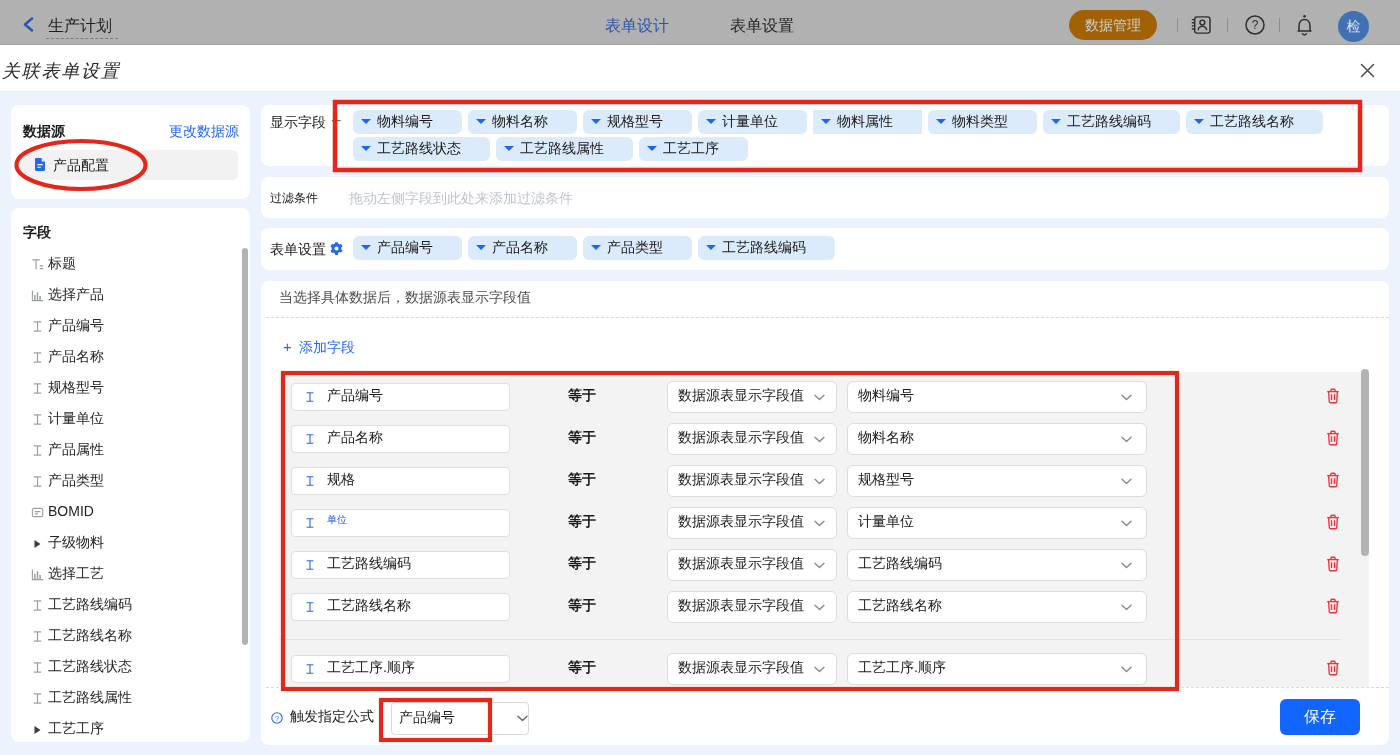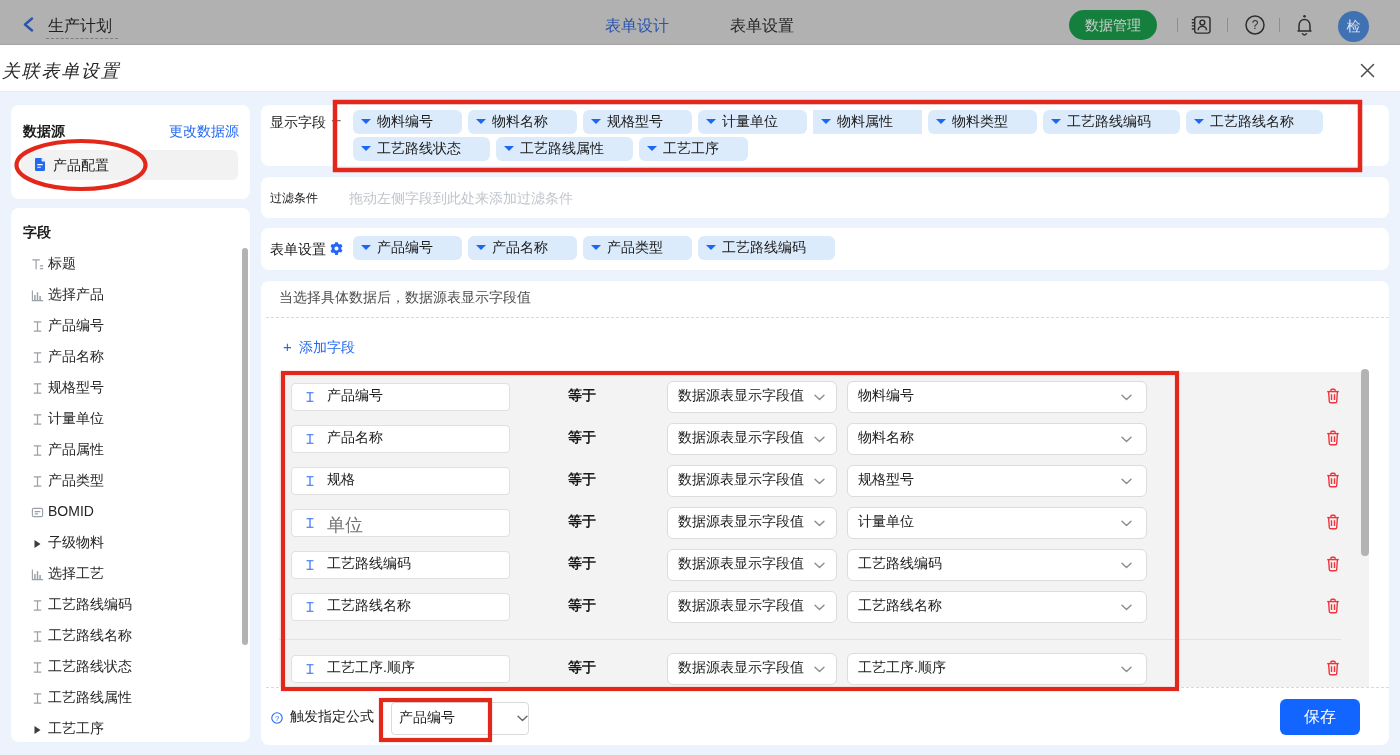--- a/index.html
+++ b/index.html
@@ -10,21 +10,21 @@
 <body>
 
 <div class="abs" style="left:0;top:0;width:1400px;height:45px;background:#b1b1b1;border-bottom:1px solid #a3a3a3;">
 <svg class="abs" style="left:22px;top:17px" width="12" height="15" viewBox="0 0 12 15">
       <path d="M10 1.5 L3 7.5 L10 13.5" stroke="#2b55ab" stroke-width="2.4" fill="none" stroke-linecap="round" stroke-linejoin="round"></path>
     </svg>
 <div class="abs" style="left:48px;top:16px;font-size:16px;color:#1f1f1f;">生产计划</div>
 <div class="abs" style="left:46px;top:38px;width:72px;border-top:1px dashed #7d7d7d;"></div>
 <div class="abs" style="left:605px;top:16px;font-size:16px;color:#2b55ab;">表单设计</div>
 <div class="abs" style="left:730px;top:16px;font-size:16px;color:#262626;">表单设置</div>
-<div class="abs" style="left:1069px;top:10px;width:88px;height:30px;border-radius:15px;background:#15803d;color:#c9cec9;font-size:14px;text-align:center;line-height:30px;">数据管理</div>
+<div class="abs" style="left:1069px;top:10px;width:88px;height:30px;border-radius:15px;background:#a16207;color:#c9cec9;font-size:14px;text-align:center;line-height:30px;">数据管理</div>
 <div class="abs" style="left:1177px;top:18px;width:1px;height:14px;background:#8e8e8e;"></div>
 <div class="abs" style="left:1227px;top:18px;width:1px;height:14px;background:#8e8e8e;"></div>
 <div class="abs" style="left:1279px;top:18px;width:1px;height:14px;background:#8e8e8e;"></div>
 <svg class="abs" style="left:1190px;top:16px" width="22" height="18" viewBox="0 0 24 20">
       <g stroke="#2e2e2e" stroke-width="1.6" fill="none">
         <rect x="5" y="1" width="17" height="18" rx="2.6"></rect>
         <path d="M1.8 4 H5 M1.8 7.5 H5 M1.8 11 H5 M1.8 14.5 H5"></path>
         <circle cx="13.5" cy="7.3" r="2.7"></circle>
         <path d="M8.9 15.8 C8.9 12.7 10.9 11.5 13.5 11.5 C16.1 11.5 18.1 12.7 18.1 15.8"></path>
       </g>
@@ -373,21 +373,21 @@
     </svg>
   </div>
 <div class="abs" style="left:291px;top:509px;width:219px;height:28px;background:#fff;border:1px solid #e0e0e0;border-radius:4px;"></div>
 <div class="abs" style="left:304px;top:517px;">
     <svg width="12" height="12" viewBox="0 0 14 14" style="display:block">
       <g stroke="#2468f2" stroke-width="1.3" fill="none">
         <path d="M3 2 H11 M7 2 V12 M3 12 H11"></path>
       </g>
     </svg>
   </div>
-<div class="abs" style="left:327px;top:513px;font-size:18px;color:#737373;">单位</div>
+<div class="abs" style="left:327px;top:513px;font-size:10px;color:#1d4ed8;">单位</div>
 <div class="abs" style="left:568px;top:513px;font-size:14px;font-weight:bold;color:#1a1a1a;">等于</div>
 <div class="abs" style="left:667px;top:507px;width:170px;height:32px;background:#fff;border:1px solid #dcdcdc;border-radius:6px;"></div>
 <div class="abs" style="left:678px;top:513px;font-size:14px;color:#1a1a1a;">数据源表显示字段值</div>
 <div class="abs" style="left:814px;top:520px;">
     <svg width="11" height="7" viewBox="0 0 11 7" style="display:block">
       <path d="M1 1.2 L5.5 5.6 L10 1.2" stroke="#8c8c8c" stroke-width="1.4" fill="none" stroke-linecap="round" stroke-linejoin="round"></path>
     </svg>
   </div>
 <div class="abs" style="left:847px;top:507px;width:300px;height:32px;background:#fff;border:1px solid #dcdcdc;border-radius:6px;"></div>
 <div class="abs" style="left:858px;top:513px;font-size:14px;color:#1a1a1a;">计量单位</div>

